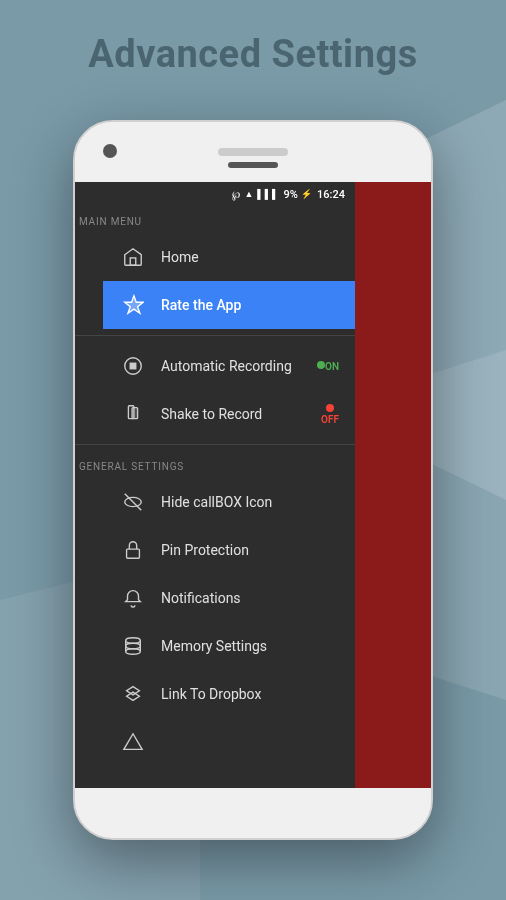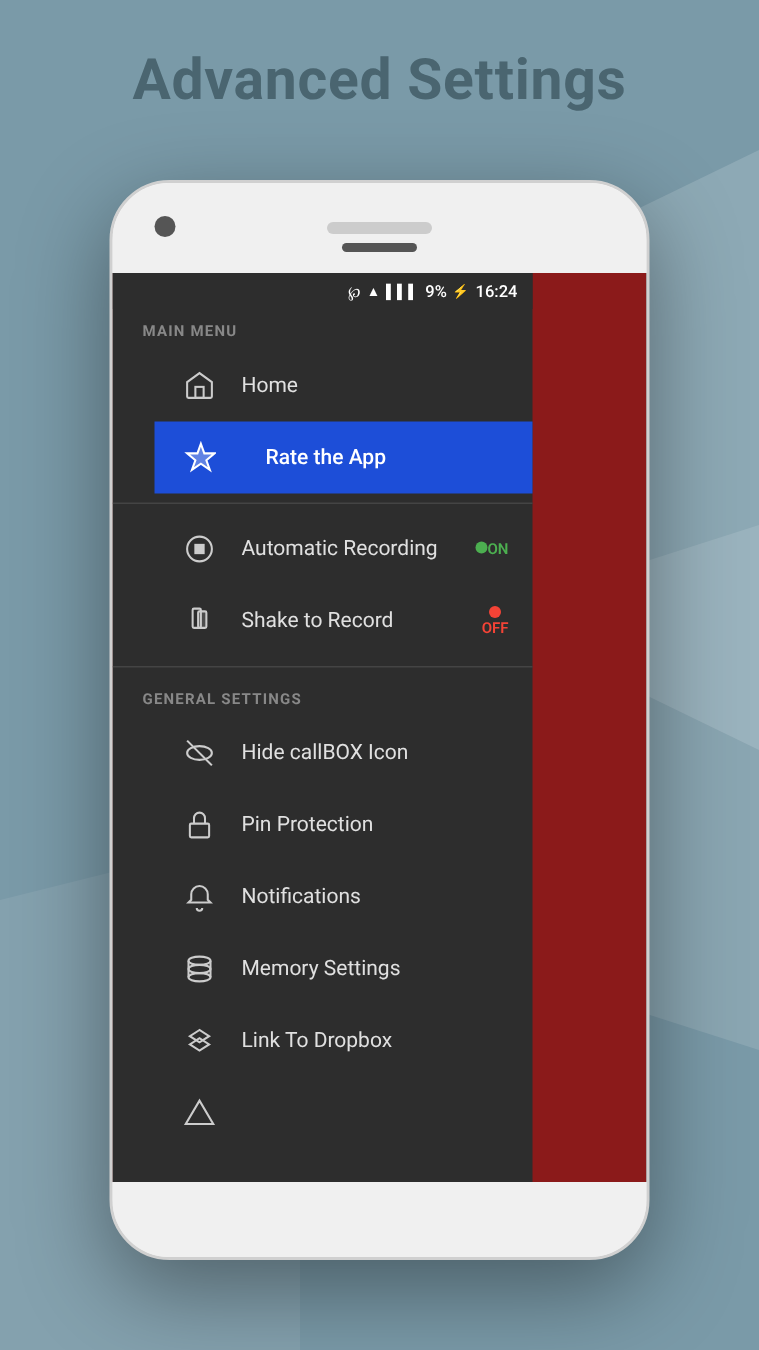--- a/index.html
+++ b/index.html
@@ -121,40 +121,39 @@
       height: 24px;
       background: #2d2d2d;
       display: flex;
       align-items: center;
       justify-content: flex-end;
       padding: 0 10px;
       gap: 4px;
     }
 
     .section-label {
-      padding: 10px 20px 6px;
+      padding: 10px 4px 6px;
       font-size: 10px;
-      font-weight: 700;
+      font-weight: 400;
       color: #888;
       letter-spacing: 0.8px;
       text-transform: uppercase;
     }
 
     .menu-item {
       display: flex;
       align-items: center;
       padding: 0 16px;
       height: 48px;
       cursor: pointer;
       position: relative;
       margin-left: 28px;
     }
     .menu-item.active {
-      background: #1d4ed8;
-      gap: 16px;
+      background: #3b82f6;
     }
 
     .menu-icon {
       width: 28px;
       height: 28px;
       display: flex;
       align-items: center;
       justify-content: center;
       margin-right: 14px;
       flex-shrink: 0;

